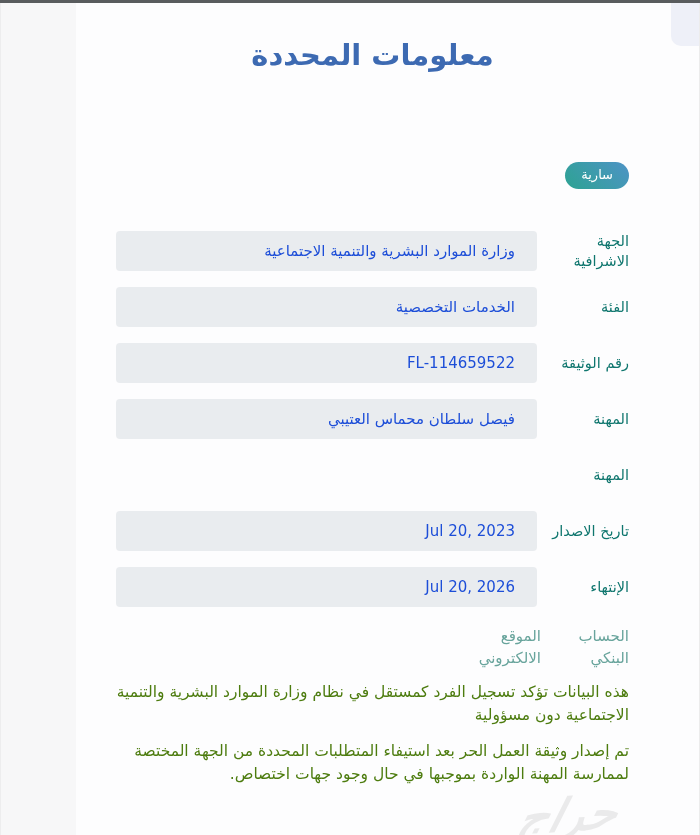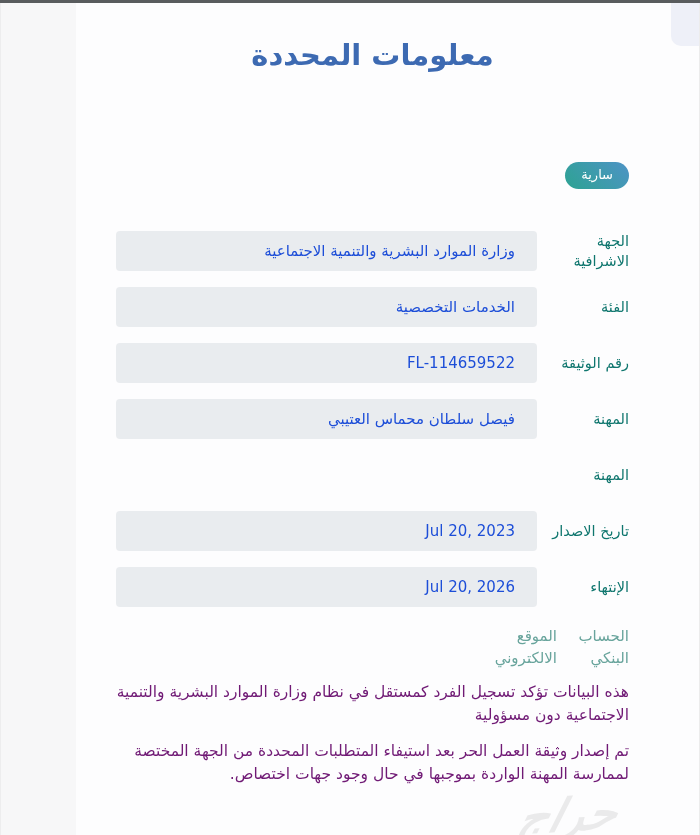--- a/index.html
+++ b/index.html
@@ -20,23 +20,23 @@
            background:linear-gradient(225deg,#4e93c6 0%,#2da392 100%); }
   .fields { margin-top:42px; }
   .row { display:flex; align-items:center; margin-bottom:16px; min-height:40px; }
   .field-label { width:92px; font-size:14.5px; line-height:20px; color:#0f766e; }
   .value-box { flex:1; min-height:40px; background:#e9ecef; border-radius:4px;
                display:flex; align-items:center; padding:8px 22px;
                font-size:15px; color:#1d4ed8; }
   .links-row { display:flex; margin-top:18px; }
   .link { font-size:15px; line-height:22px; color:#68a49c; }
   .link-bank { width:56px; }
-  .link-site { width:72px; margin-right:16px; cursor:pointer; }
+  .link-site { width:72px; margin-right:32px; cursor:pointer; }
   .disclaimers { margin-top:12px; }
-  .disclaimers p { font-size:15.5px; line-height:23px; color:#701a75;
+  .disclaimers p { font-size:15.5px; line-height:23px; color:#4d7c0f;
                    margin-bottom:13px; }
   .watermark { position:absolute; right:-8px; bottom:2px; width:185px; height:48px;
                overflow:hidden; direction:ltr; font-size:46px; font-weight:bold;
                font-style:italic; color:#c9c9c9; opacity:0.35;
                transform:skewX(-18deg) rotate(-4deg); pointer-events:none; }
 </style>
 </head>
 <body>
 
 <div class="topline"></div>

